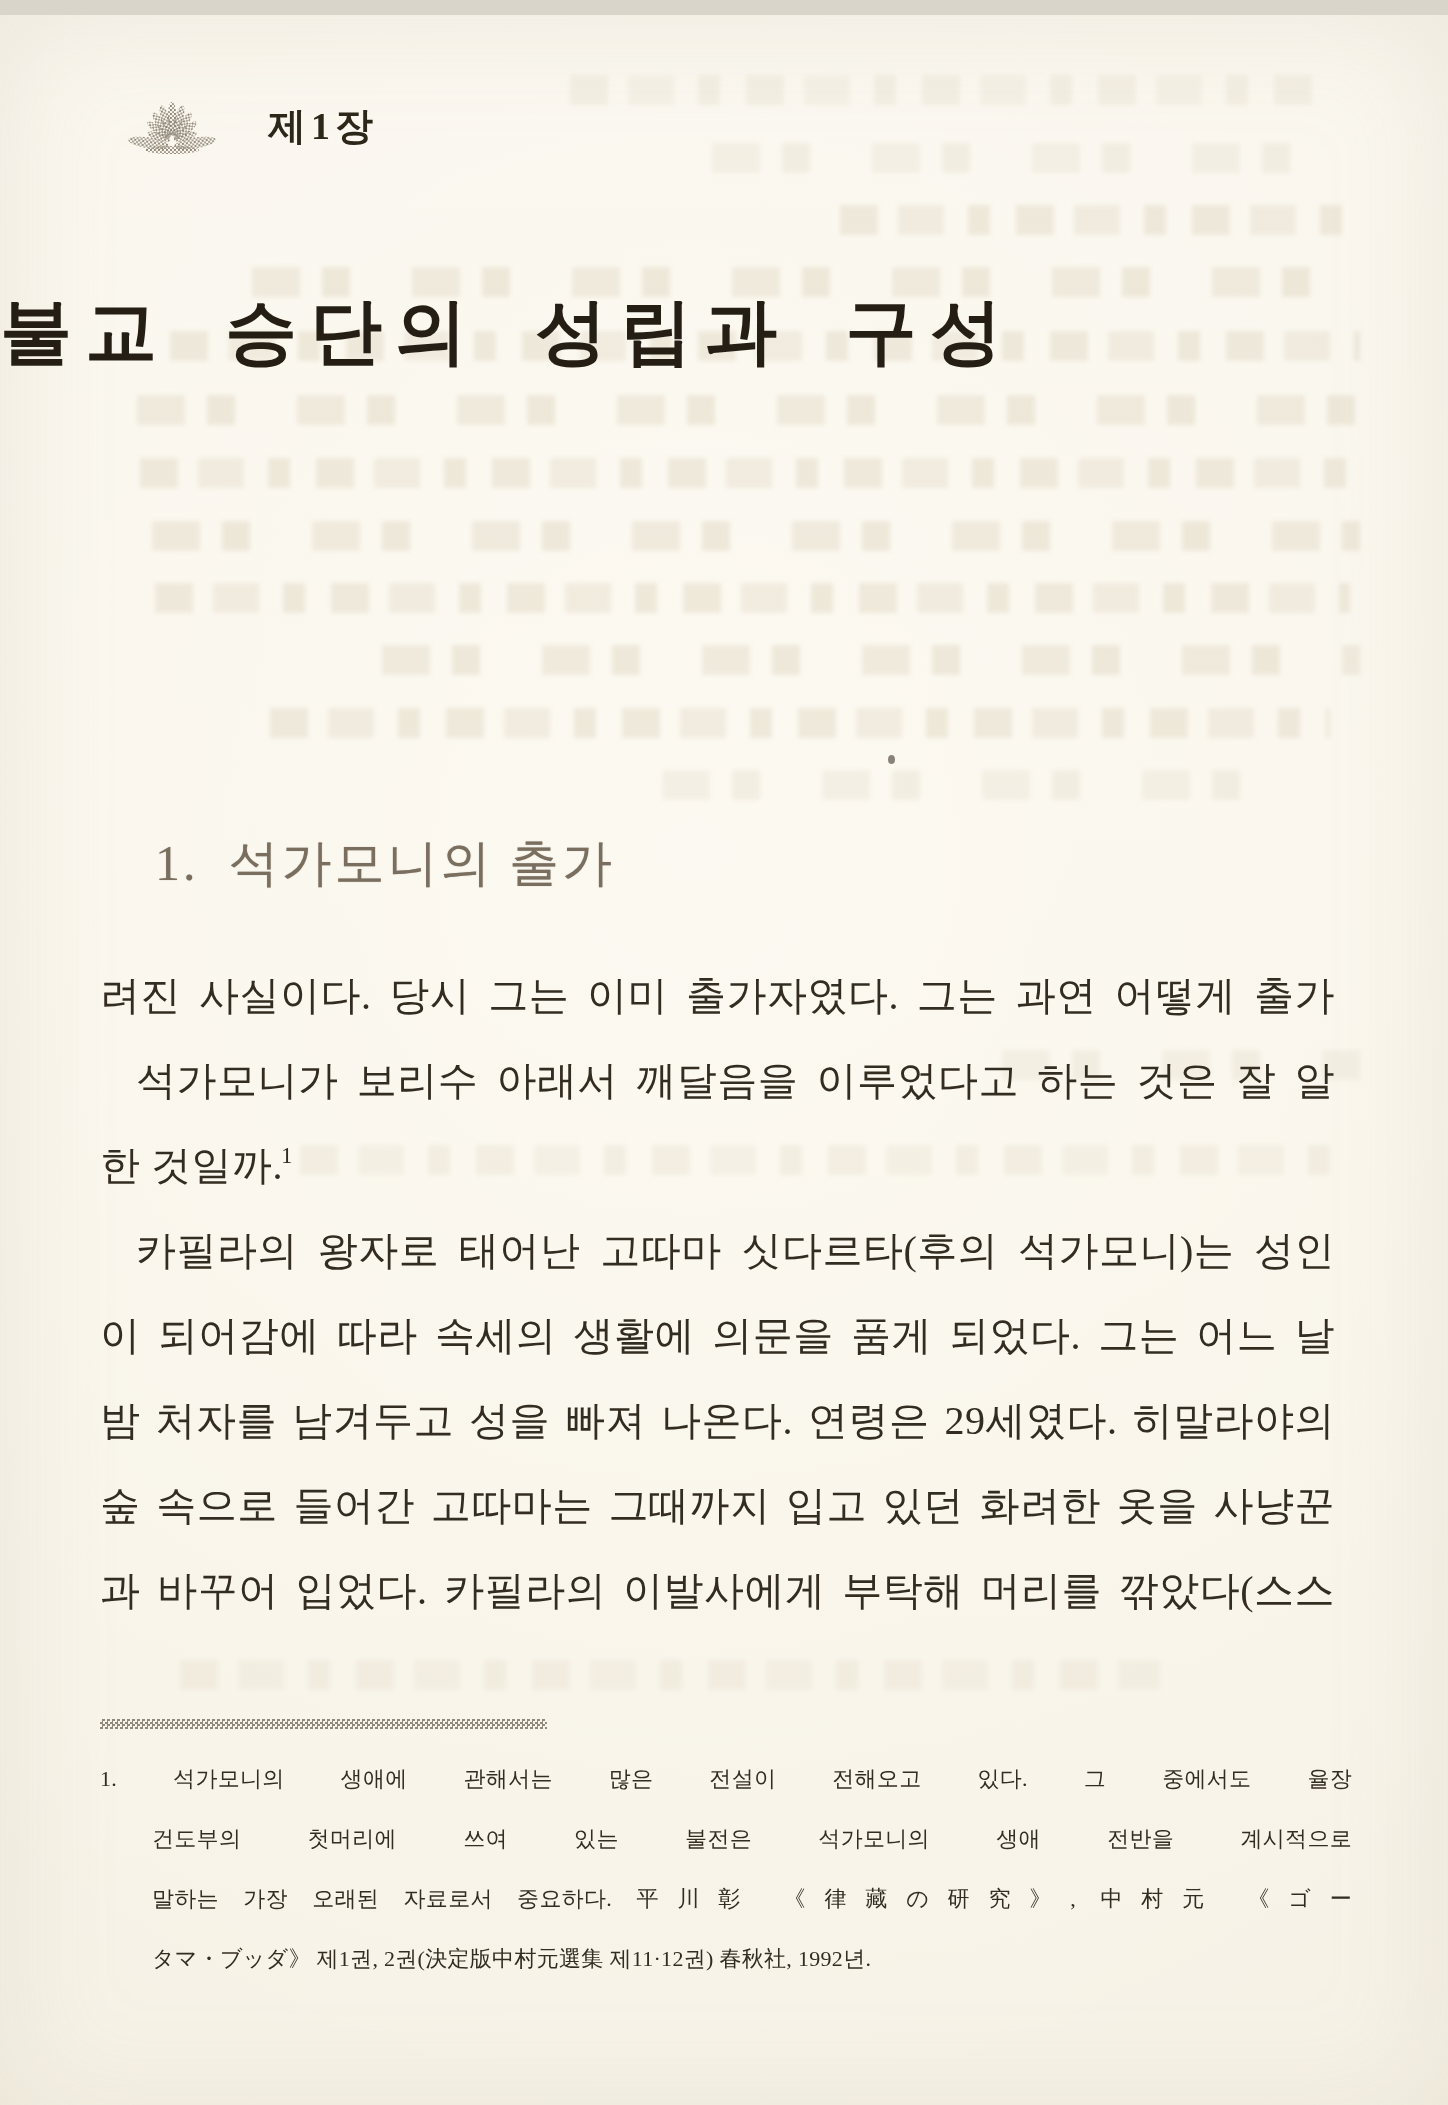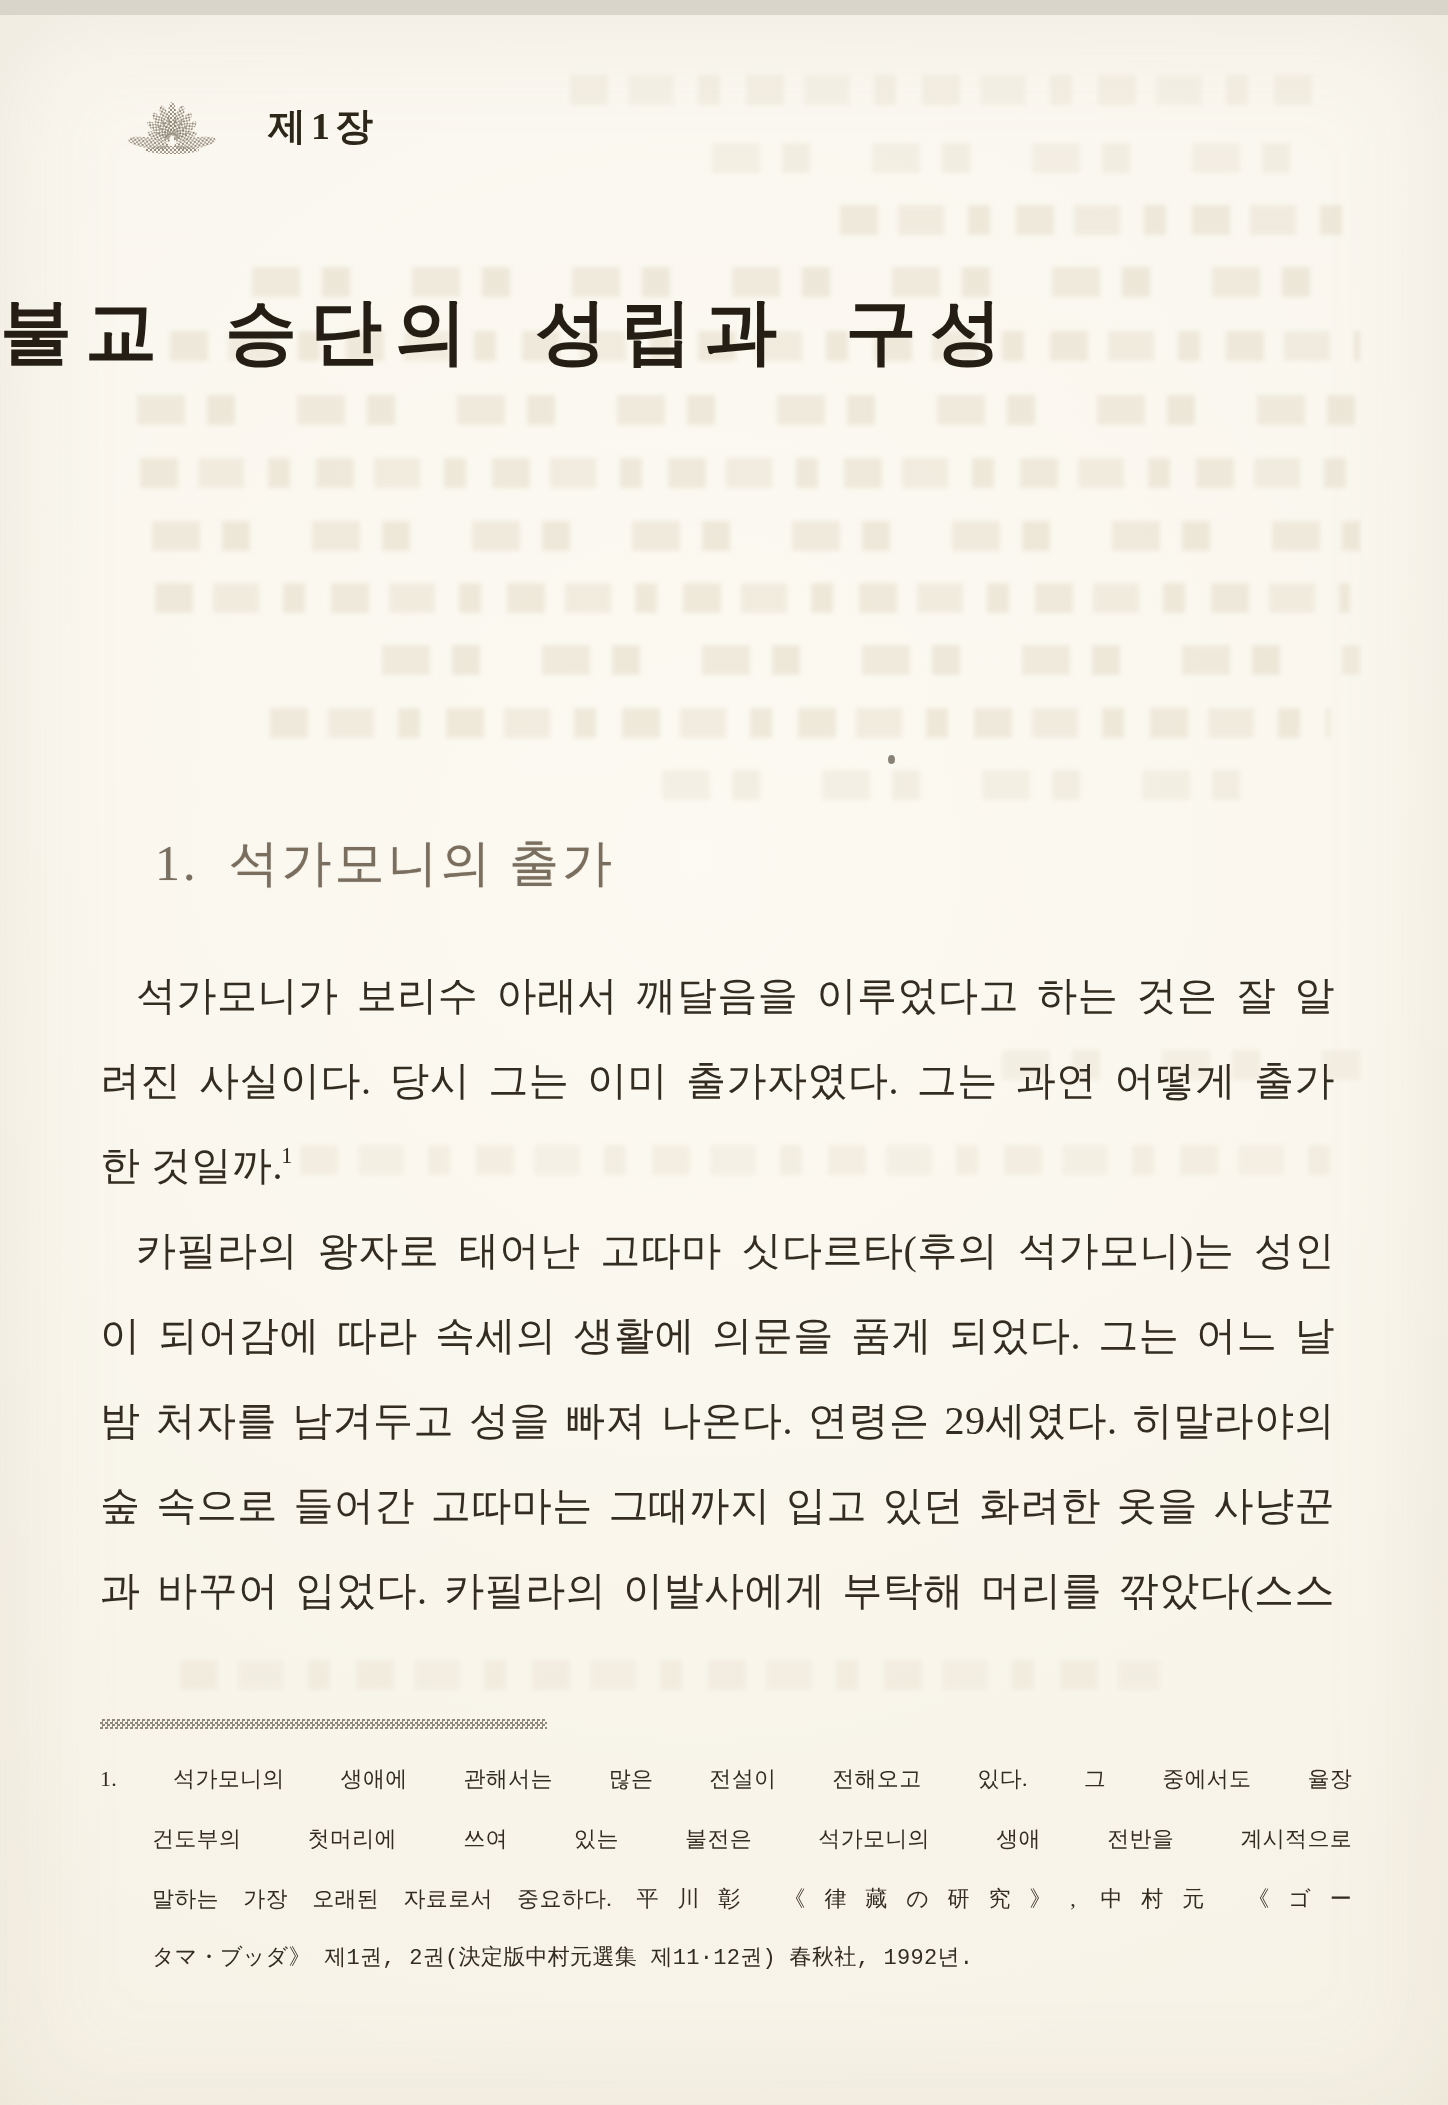--- a/index.html
+++ b/index.html
@@ -101,21 +101,21 @@
   .footnote {
     position:absolute; left:100px; top:1734px; width:1252px;
   }
   .fline {
     font-size:22px; line-height:60px;
     text-align:justify; text-align-last:justify;
     color:#332c21;
     letter-spacing:.3px;
   }
   .fline.cont { padding-left:52px; }
-  .fline.fnend { text-align-last:left;font-family:Liberation Mono, monospace; }
+  .fline.fnend { text-align-last:left; }
 </style>
 </head>
 <body>
 
 <div class="page">
 
   <div class="ghost faint" style="left:570px; top:60px;  width:760px;"></div>
   <div class="ghost g2 faint" style="left:690px; top:128px; width:650px;"></div>
   <div class="ghost" style="left:840px; top:190px; width:520px;"></div>
   <div class="ghost g2" style="left:230px; top:252px; width:1130px;"></div>
@@ -161,22 +161,22 @@
   </div>
 
   <div class="page-title">불교 승단의 성립과 구성</div>
 
   <div class="section-heading">
     <span class="section-number">1.</span>
     <span>석가모니의 출가</span>
   </div>
 
   <div class="body-text">
+    <div class="bline">려진 사실이다. 당시 그는 이미 출가자였다. 그는 과연 어떻게 출가</div>
     <div class="bline indent">석가모니가 보리수 아래서 깨달음을 이루었다고 하는 것은 잘 알</div>
-    <div class="bline">려진 사실이다. 당시 그는 이미 출가자였다. 그는 과연 어떻게 출가</div>
     <div class="bline parend"><span>한 것일까.</span><sup>1</sup></div>
     <div class="bline indent">카필라의 왕자로 태어난 고따마 싯다르타(후의 석가모니)는 성인</div>
     <div class="bline">이 되어감에 따라 속세의 생활에 의문을 품게 되었다. 그는 어느 날</div>
     <div class="bline">밤 처자를 남겨두고 성을 빠져 나온다. 연령은 29세였다. 히말라야의</div>
     <div class="bline">숲 속으로 들어간 고따마는 그때까지 입고 있던 화려한 옷을 사냥꾼</div>
     <div class="bline">과 바꾸어 입었다. 카필라의 이발사에게 부탁해 머리를 깎았다(스스</div>
   </div>
 
   <div class="fn-rule"></div>
 

